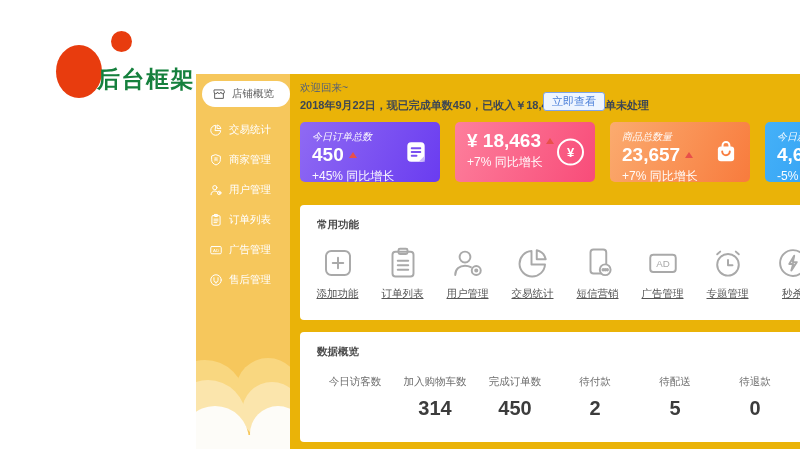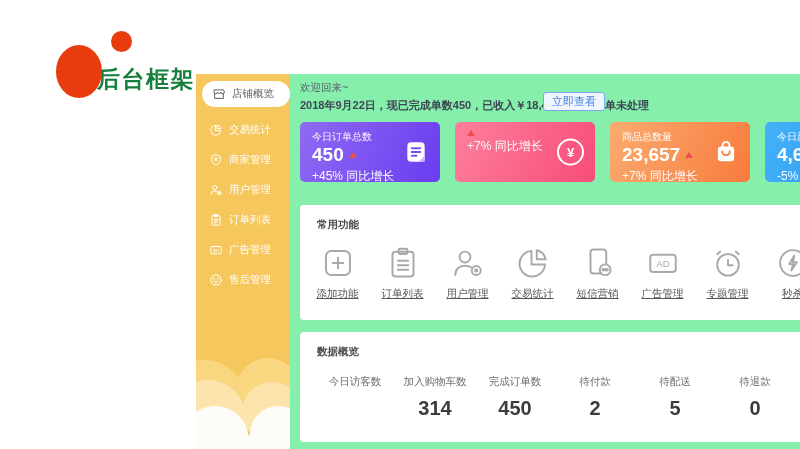--- a/index.html
+++ b/index.html
@@ -28,36 +28,36 @@
   .mi-icon svg { width:14px; height:14px; }
   .mi-label { white-space:nowrap; }
 
   .cloud { position:absolute; border-radius:50%; z-index:1; }
   .cl1 { background:#f9d780; }
   .cl2 { background:#fbe5ac; }
   .cl3 { background:#fdfcf8; }
   .cloud-base { position:absolute; left:0; right:0; bottom:0; height:14px; background:#fdfcf8; z-index:1; }
 
   
-  .main { flex:1; background:#86efac; position:relative; overflow:hidden;padding-left:37px; }
+  .main { flex:1; background:#eab308; position:relative; overflow:hidden;padding-left:37px; }
 
   .greet { position:absolute; left:10px; top:7px; font-size:10.5px; color:#5a6372; }
   .summary { position:absolute; left:10px; top:24px; font-size:11px; font-weight:700; color:#3d4654; white-space:nowrap; }
   .view-btn { position:absolute; left:253px; top:18px; height:19px; padding:0 8px;
     background:#eef5ff; border:1px solid #7ea4ea; color:#4a7fd9; font-size:11px;
     border-radius:3px; cursor:pointer; font-family:inherit; }
 
   .cards { position:absolute; left:10px; top:48px; display:flex; gap:15px; }
   .card { width:140px; height:60px; border-radius:5px; color:#fff; padding:8px 12px;
     position:relative; flex-shrink:0; }
   .card-purple { background:linear-gradient(115deg,#8f6af3,#6a3cf0); }
   .card-pink   { background:linear-gradient(115deg,#fd7f9c,#f84c79); }
   .card-orange { background:linear-gradient(115deg,#fbab6f,#f87b3d); }
   .card-blue   { background:linear-gradient(115deg,#45b1f8,#2393f0); }
-  .c-label { font-size:10px; opacity:.96; }
+  .c-label { font-size:10px; opacity:.96;font-style:italic; }
   .c-value { font-size:19px; font-weight:700; line-height:1.15; display:flex; align-items:center; gap:5px; }
   .tri-up { width:0; height:0; border-left:4px solid transparent; border-right:4px solid transparent;
     border-bottom:6px solid #e8504a; display:inline-block; }
   .c-change { font-size:12px; margin-top:2px; opacity:.96; }
   .c-icon { position:absolute; right:11px; top:50%; transform:translateY(-50%); display:flex; }
   .yen-circle { width:27px; height:27px; border:2px solid #fff; border-radius:50%;
     display:flex; align-items:center; justify-content:center; font-size:13px; font-weight:700; color:#fff; }
 
   .panel { position:absolute; left:10px; width:700px; background:#ffffff; border-radius:4px; }
   .panel-fn { top:131px; height:115px; }
@@ -190,20 +190,21 @@
           <svg viewBox="0 0 24 24" width="26" height="26">
             <rect x="4" y="3" width="16" height="18" rx="3.5" fill="#ffffff"></rect>
             <path d="M8 8.5h8M8 12h8M8 15.5h4.5" stroke="#7a50f0" stroke-width="1.7" stroke-linecap="round"></path>
             <path d="M14.5 21l5.5-5.5V21z" fill="#cabaf8"></path>
           </svg>
         </div>
       </div>
 
       <div class="card card-pink">
         <div class="c-value">
+            <span>¥ 18,463</span>
             <span class="tri-up"></span>
           </div>
         <div class="c-change">+7% 同比增长</div>
         <div class="c-icon">
           <span class="yen-circle">¥</span>
         </div>
       </div>
 
       <div class="card card-orange">
         <div class="c-label">商品总数量</div>

